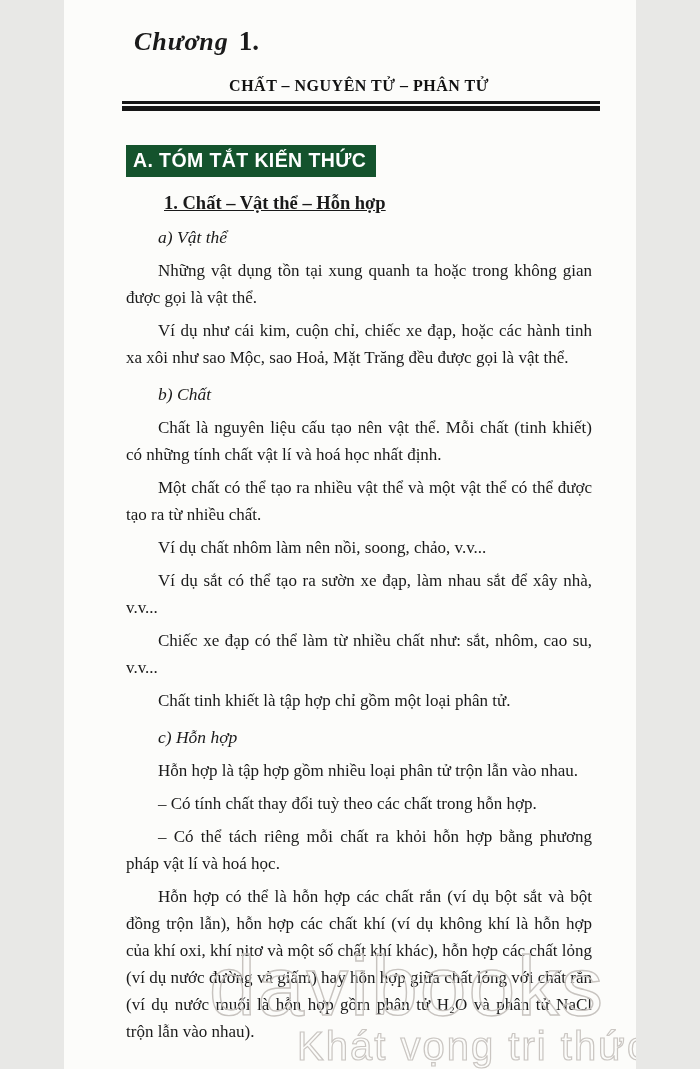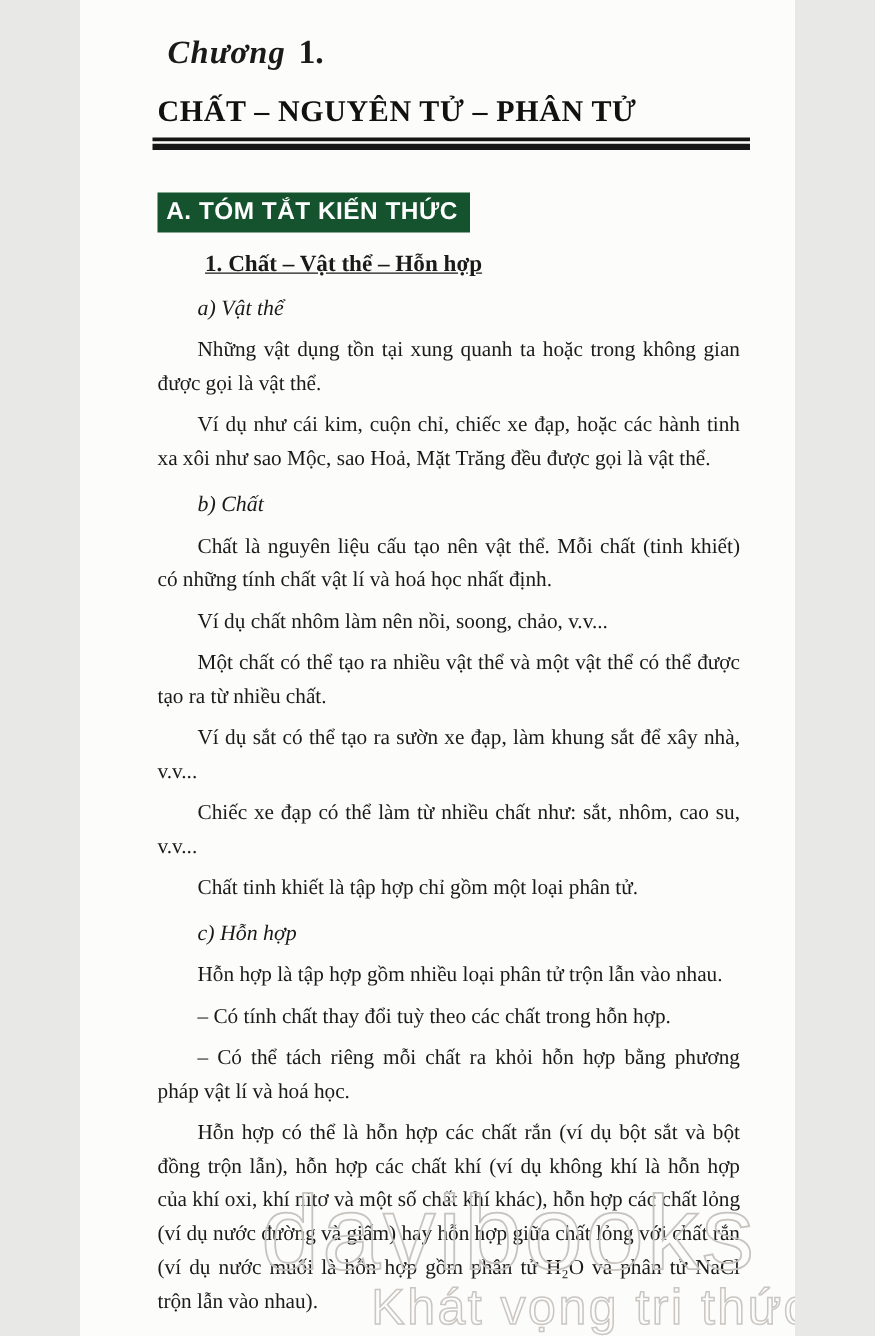--- a/index.html
+++ b/index.html
@@ -36,22 +36,23 @@
   }
   .chapter-num {
     font-weight: bold;
     font-size: 27px;
     margin-left: 6px;
   }
 
   
   .chapter-title {
     margin: 20px 0 6px 0;
+    text-align: center;
     font-weight: bold;
-    font-size: 24px;
+    font-size: 16px;
     letter-spacing: 0.5px;
     color: #111;
   }
   .title-rule {
     margin-left: -4px;
     margin-right: -8px;
     height: 2px;
     border-top: 3px solid #161616;
     border-bottom: 5px solid #161616;
   }
@@ -149,23 +150,23 @@
 
     <div>
       <div class="part-heading">a) Vật thể</div>
       <p class="body-par">Những vật dụng tồn tại xung quanh ta hoặc trong không gian được gọi là vật thể.</p>
       <p class="body-par">Ví dụ như cái kim, cuộn chỉ, chiếc xe đạp, hoặc các hành tinh xa xôi như sao Mộc, sao Hoả, Mặt Trăng đều được gọi là vật thể.</p>
     </div>
 
     <div>
       <div class="part-heading">b) Chất</div>
       <p class="body-par">Chất là nguyên liệu cấu tạo nên vật thể. Mỗi chất (tinh khiết) có những tính chất vật lí và hoá học nhất định.</p>
+      <p class="body-par">Một chất có thể tạo ra nhiều vật thể và một vật thể có thể được tạo ra từ nhiều chất.</p>
       <p class="body-par">Ví dụ chất nhôm làm nên nồi, soong, chảo, v.v...</p>
-      <p class="body-par">Một chất có thể tạo ra nhiều vật thể và một vật thể có thể được tạo ra từ nhiều chất.</p>
-      <p class="body-par">Ví dụ sắt có thể tạo ra sườn xe đạp, làm khung sắt để xây nhà, v.v...</p>
+      <p class="body-par">Ví dụ sắt có thể tạo ra sườn xe đạp, làm nhau sắt để xây nhà, v.v...</p>
       <p class="body-par">Chiếc xe đạp có thể làm từ nhiều chất như: sắt, nhôm, cao su, v.v...</p>
       <p class="body-par">Chất tinh khiết là tập hợp chỉ gồm một loại phân tử.</p>
     </div>
 
     <div>
       <div class="part-heading">c) Hỗn hợp</div>
       <p class="body-par">Hỗn hợp là tập hợp gồm nhiều loại phân tử trộn lẫn vào nhau.</p>
       <p class="body-par">– Có tính chất thay đổi tuỳ theo các chất trong hỗn hợp.</p>
       <p class="body-par">– Có thể tách riêng mỗi chất ra khỏi hỗn hợp bằng phương pháp vật lí và hoá học.</p>
       <p class="body-par">Hỗn hợp có thể là hỗn hợp các chất rắn (ví dụ bột sắt và bột đồng trộn lẫn), hỗn hợp các chất khí (ví dụ không khí là hỗn hợp của khí oxi, khí nitơ và một số chất khí khác), hỗn hợp các chất lỏng (ví dụ nước đường và giấm) hay hỗn hợp giữa chất lỏng với chất rắn (ví dụ nước muối là hỗn hợp gồm phân tử H₂O và phân tử NaCl trộn lẫn vào nhau).</p>

